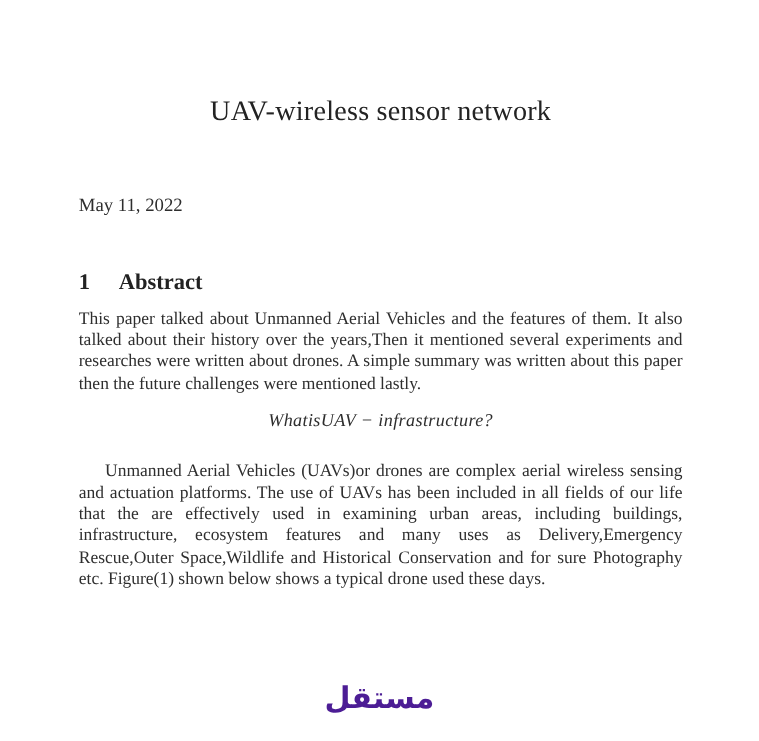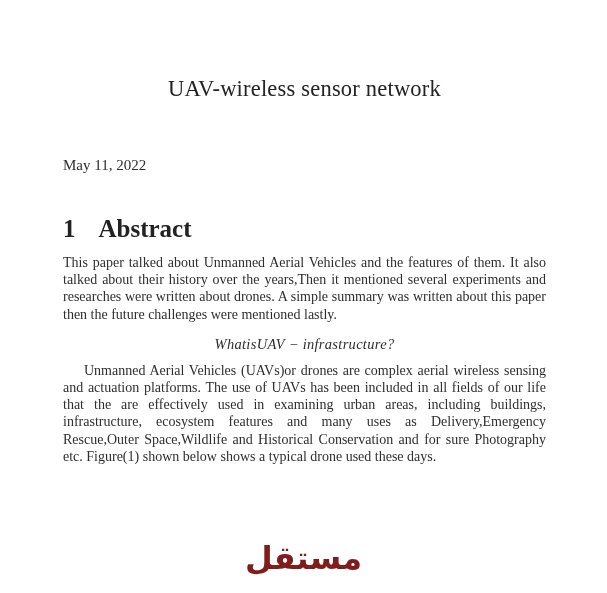--- a/index.html
+++ b/index.html
@@ -27,60 +27,60 @@
     color: #232323;
     letter-spacing: 0.2px;
   }
   .doc-date {
     margin-top: 55px;
     text-align: left;
     font-size: 15px;
     color: #2e2e2e;
   }
   .section-heading {
-    font-size: 25px;
+    font-size: 18px;
     font-weight: 700;
     color: #222222;
   }
   .section-heading .sec-num {
     display: inline-block;
     margin-right: 23px;
   }
   .heading-1 { margin-top: 41px; }
   .heading-2 { margin-top: 29px; }
   .para {
     margin-top: 11px;
     font-size: 14px;
     line-height: 17.2px;
     text-align: justify;
     color: #2e2e2e;
   }
-  .para.indented { text-indent: 21px; margin-top: 9px; font-family: Liberation Serif, serif; }
+  .para.indented { text-indent: 21px; margin-top: 23px; font-family: Liberation Serif, serif; }
   .math-line {
     margin-top: 13px;
     text-align: center;
     font-size: 14.5px;
     font-style: italic;
     color: #2e2e2e;
     letter-spacing: 0.3px;
   }
   .watermark {
     position: absolute;
     left: 0;
     right: 0;
     top: 545px;
     text-align: center;
     user-select: none;
   }
   .watermark-arabic {
     font-family: "DejaVu Sans", sans-serif;
     font-weight: 700;
-    font-size: 32px;
+    font-size: 24px;
     line-height: 26px;
-    color: #7f1d1d;
+    color: #4c1d95;
     direction: rtl;
   }
   .watermark-domain {
     font-family: "DejaVu Sans", sans-serif;
     font-size: 11.5px;
     line-height: 13px;
     letter-spacing: 1.5px;
     color: #d7d7d7;
   }
 </style>

